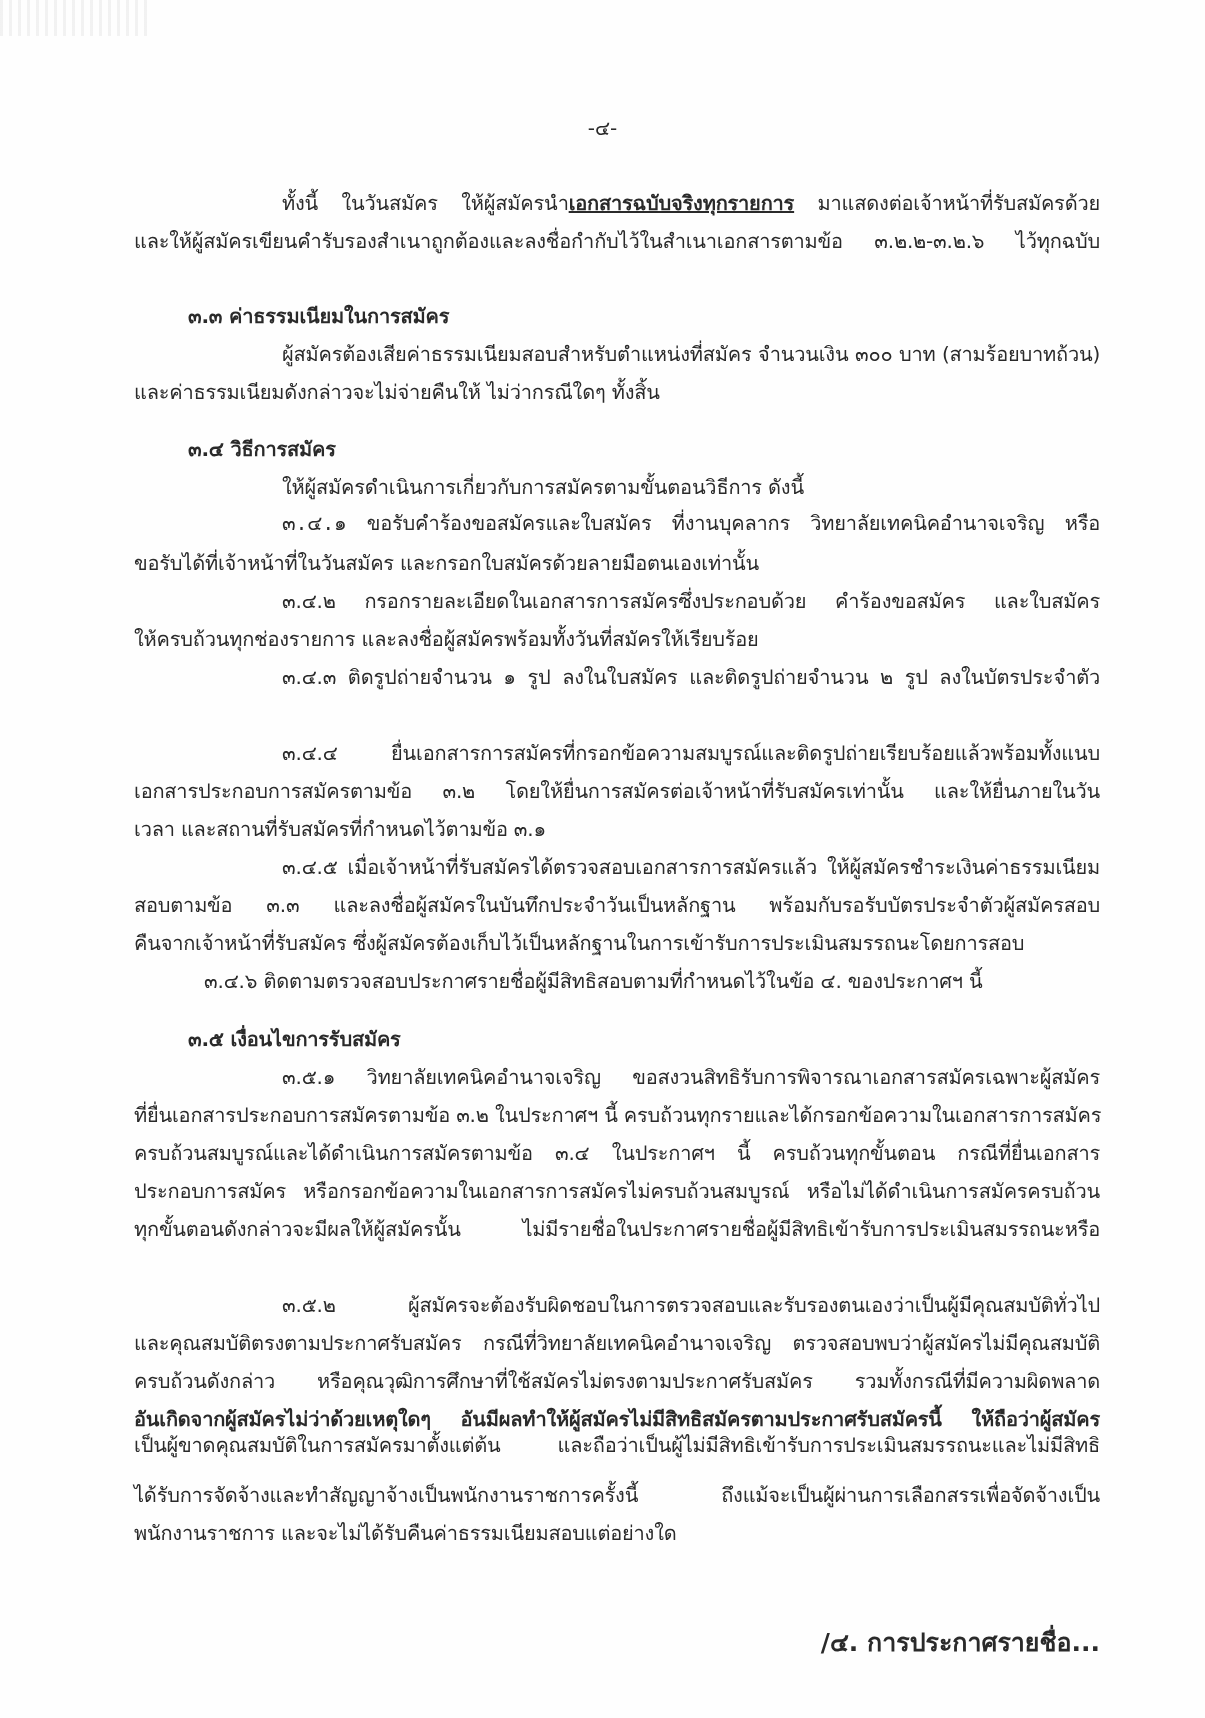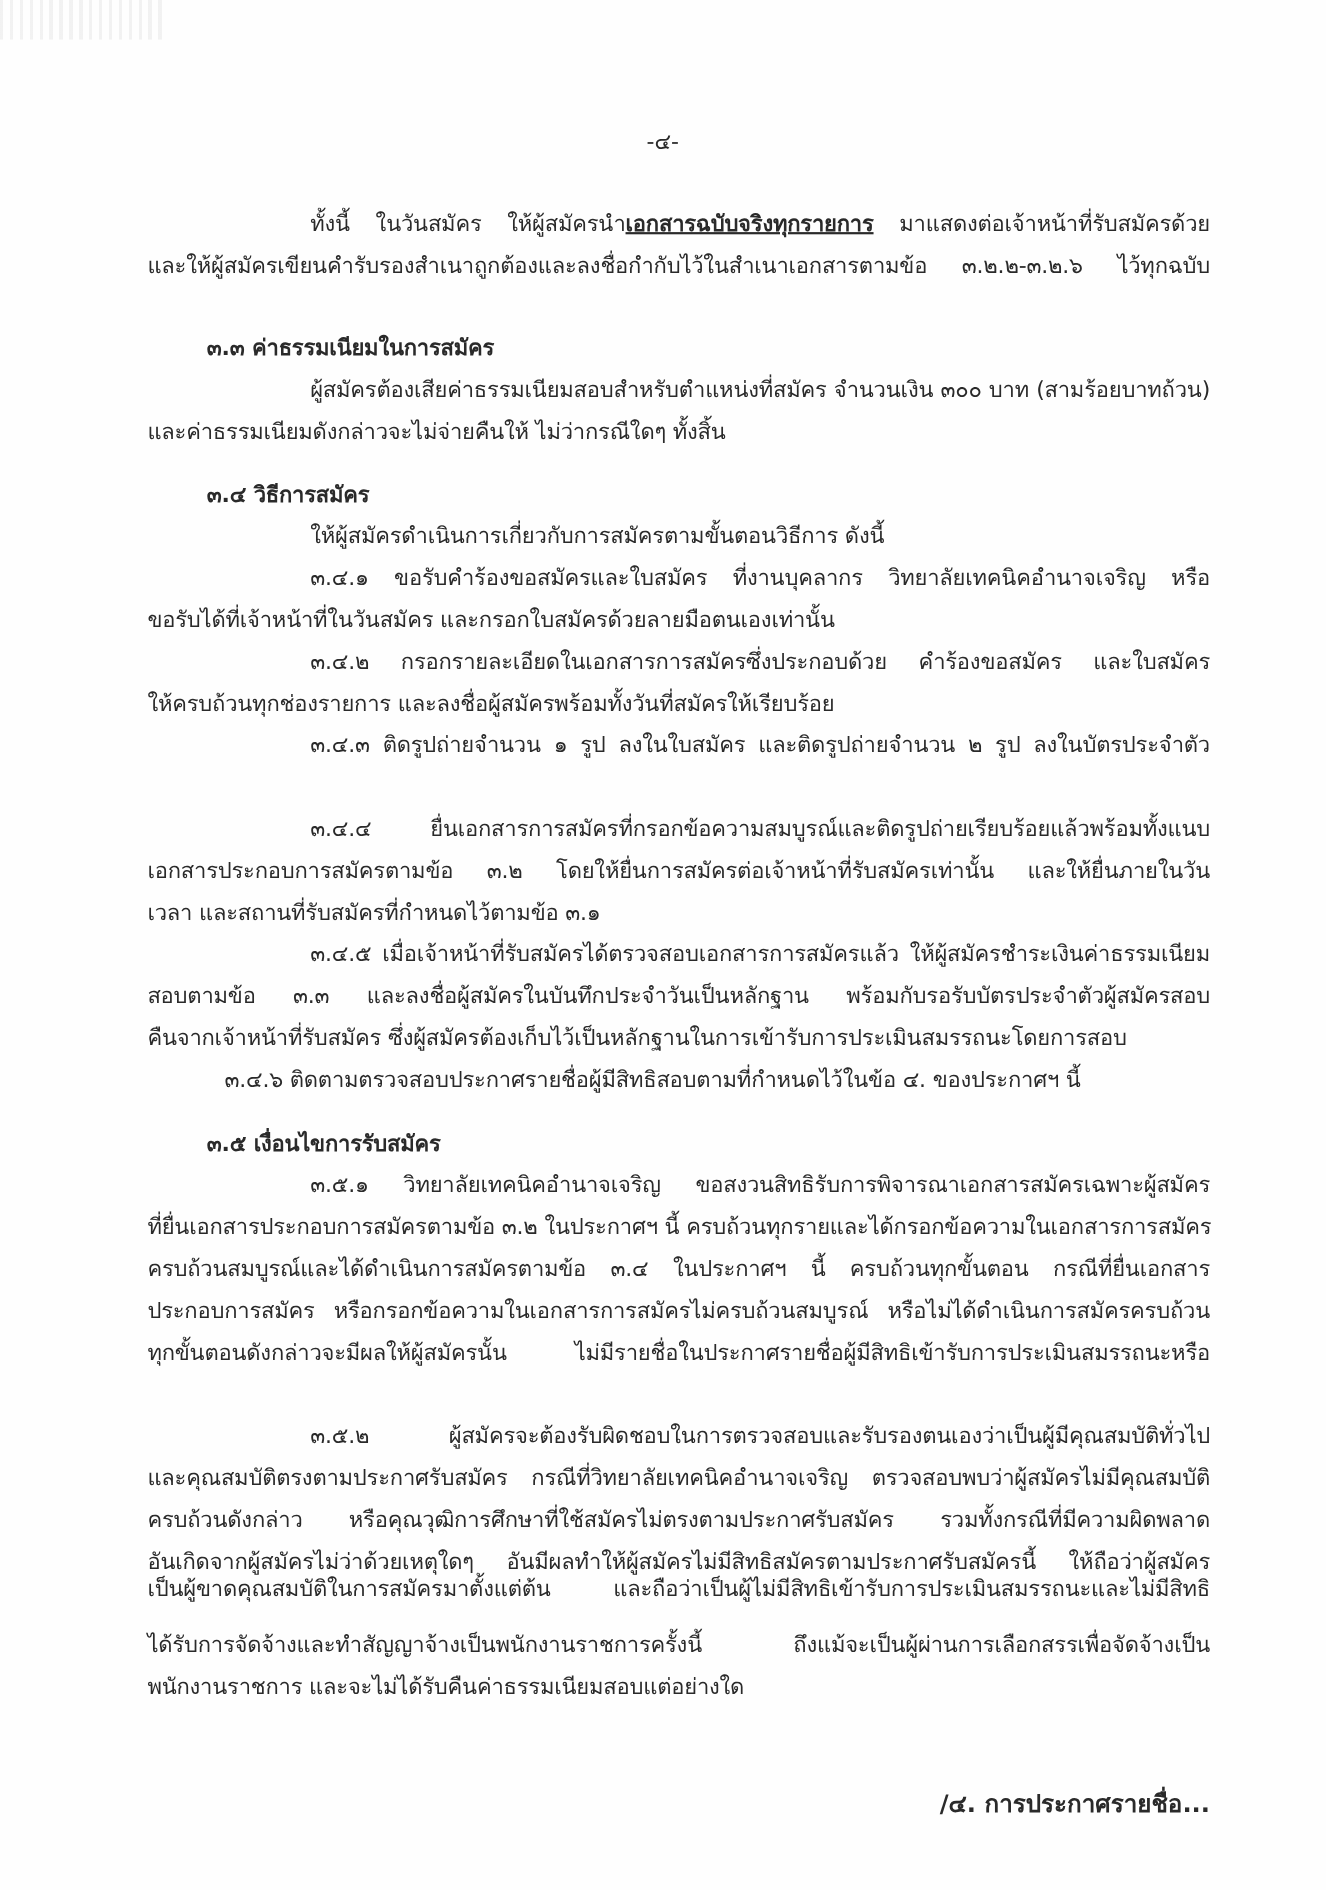--- a/index.html
+++ b/index.html
@@ -10,41 +10,41 @@
   .page { position: absolute; left: 0; top: 0; width: 1205px; height: 1718px; background: #fefefe; }
   .scan-mark { position: absolute; left: 0; top: 0; width: 150px; height: 36px; opacity: 0.06;
     background: repeating-linear-gradient(90deg, #333 0 3px, transparent 3px 9px); }
   .page-num { position: absolute; top: 112px; left: 0; width: 1205px; text-align: center; font-size: 20px; }
   .line { position: absolute; left: 134px; width: 966px; font-size: 20px; line-height: 38px; white-space: nowrap; letter-spacing: -0.2px; }
   .justify { text-align: justify; text-align-last: justify; }
   .indent { left: 282px; width: 818px; }
   .indent2 { left: 204px; width: 896px; }
   .heading { left: 188px; font-weight: bold; }
   .u { text-decoration: underline; font-weight: bold; }
-  .footer { position: absolute; top: 1622px; right: 105px; font-size: 22px; font-weight: bold; }
+  .footer { position: absolute; top: 1622px; right: 105px; font-size: 25px; font-weight: bold; }
 </style>
 </head>
 <body>
 
 <div class="page">
   <div class="scan-mark"></div>
 
   <div class="page-num">-๔-</div>
 
   <div class="line indent justify" style="top:184px;"><span>ทั้งนี้ ในวันสมัคร ให้ผู้สมัครนำ</span><span class="u">เอกสารฉบับจริงทุกรายการ</span><span> มาแสดงต่อเจ้าหน้าที่รับสมัครด้วย</span></div>
   <div class="line justify" style="top:222px;">และให้ผู้สมัครเขียนคำรับรองสำเนาถูกต้องและลงชื่อกำกับไว้ในสำเนาเอกสารตามข้อ ๓.๒.๒-๓.๒.๖ ไว้ทุกฉบับ</div>
 
   <div class="line heading" style="top:297px;">๓.๓ ค่าธรรมเนียมในการสมัคร</div>
   <div class="line indent justify" style="top:335px;">ผู้สมัครต้องเสียค่าธรรมเนียมสอบสำหรับตำแหน่งที่สมัคร จำนวนเงิน ๓๐๐ บาท (สามร้อยบาทถ้วน)</div>
   <div class="line" style="top:373px;">และค่าธรรมเนียมดังกล่าวจะไม่จ่ายคืนให้ ไม่ว่ากรณีใดๆ ทั้งสิ้น</div>
 
   <div class="line heading" style="top:430px;">๓.๔ วิธีการสมัคร</div>
   <div class="line indent" style="top:468px;">ให้ผู้สมัครดำเนินการเกี่ยวกับการสมัครตามขั้นตอนวิธีการ ดังนี้</div>
 
-  <div class="line indent justify" style="top:506px;">๓.๔.๑ ขอรับคำร้องขอสมัครและใบสมัคร ที่งานบุคลากร วิทยาลัยเทคนิคอำนาจเจริญ หรือ</div>
+  <div class="line indent justify" style="top:506px;font-family:Liberation Mono, monospace;">๓.๔.๑ ขอรับคำร้องขอสมัครและใบสมัคร ที่งานบุคลากร วิทยาลัยเทคนิคอำนาจเจริญ หรือ</div>
   <div class="line" style="top:544px;">ขอรับได้ที่เจ้าหน้าที่ในวันสมัคร และกรอกใบสมัครด้วยลายมือตนเองเท่านั้น</div>
 
   <div class="line indent justify" style="top:582px;">๓.๔.๒ กรอกรายละเอียดในเอกสารการสมัครซึ่งประกอบด้วย คำร้องขอสมัคร และใบสมัคร</div>
   <div class="line" style="top:620px;">ให้ครบถ้วนทุกช่องรายการ และลงชื่อผู้สมัครพร้อมทั้งวันที่สมัครให้เรียบร้อย</div>
 
   <div class="line indent justify" style="top:658px;">๓.๔.๓ ติดรูปถ่ายจำนวน ๑ รูป ลงในใบสมัคร และติดรูปถ่ายจำนวน ๒ รูป ลงในบัตรประจำตัว</div>
 
   <div class="line indent justify" style="top:734px;">๓.๔.๔ ยื่นเอกสารการสมัครที่กรอกข้อความสมบูรณ์และติดรูปถ่ายเรียบร้อยแล้วพร้อมทั้งแนบ</div>
   <div class="line justify" style="top:772px;">เอกสารประกอบการสมัครตามข้อ ๓.๒ โดยให้ยื่นการสมัครต่อเจ้าหน้าที่รับสมัครเท่านั้น และให้ยื่นภายในวัน</div>
   <div class="line" style="top:810px;">เวลา และสถานที่รับสมัครที่กำหนดไว้ตามข้อ ๓.๑</div>
@@ -59,19 +59,19 @@
 
   <div class="line indent justify" style="top:1058px;">๓.๕.๑ วิทยาลัยเทคนิคอำนาจเจริญ ขอสงวนสิทธิรับการพิจารณาเอกสารสมัครเฉพาะผู้สมัคร</div>
   <div class="line justify" style="top:1096px;">ที่ยื่นเอกสารประกอบการสมัครตามข้อ ๓.๒ ในประกาศฯ นี้ ครบถ้วนทุกรายและได้กรอกข้อความในเอกสารการสมัคร</div>
   <div class="line justify" style="top:1134px;">ครบถ้วนสมบูรณ์และได้ดำเนินการสมัครตามข้อ ๓.๔ ในประกาศฯ นี้ ครบถ้วนทุกขั้นตอน กรณีที่ยื่นเอกสาร</div>
   <div class="line justify" style="top:1172px;">ประกอบการสมัคร หรือกรอกข้อความในเอกสารการสมัครไม่ครบถ้วนสมบูรณ์ หรือไม่ได้ดำเนินการสมัครครบถ้วน</div>
   <div class="line justify" style="top:1210px;">ทุกขั้นตอนดังกล่าวจะมีผลให้ผู้สมัครนั้น ไม่มีรายชื่อในประกาศรายชื่อผู้มีสิทธิเข้ารับการประเมินสมรรถนะหรือ</div>
 
   <div class="line indent justify" style="top:1286px;">๓.๕.๒ ผู้สมัครจะต้องรับผิดชอบในการตรวจสอบและรับรองตนเองว่าเป็นผู้มีคุณสมบัติทั่วไป</div>
   <div class="line justify" style="top:1324px;">และคุณสมบัติตรงตามประกาศรับสมัคร กรณีที่วิทยาลัยเทคนิคอำนาจเจริญ ตรวจสอบพบว่าผู้สมัครไม่มีคุณสมบัติ</div>
   <div class="line justify" style="top:1362px;">ครบถ้วนดังกล่าว หรือคุณวุฒิการศึกษาที่ใช้สมัครไม่ตรงตามประกาศรับสมัคร รวมทั้งกรณีที่มีความผิดพลาด</div>
-  <div class="line justify" style="top:1400px;">อันเกิดจากผู้สมัครไม่ว่าด้วยเหตุใดๆ อันมีผลทำให้ผู้สมัครไม่มีสิทธิสมัครตามประกาศรับสมัครนี้ ให้ถือว่าผู้สมัคร</div>
+  <div class="line justify" style="top:1400px;font-weight:bold;">อันเกิดจากผู้สมัครไม่ว่าด้วยเหตุใดๆ อันมีผลทำให้ผู้สมัครไม่มีสิทธิสมัครตามประกาศรับสมัครนี้ ให้ถือว่าผู้สมัคร</div>
   <div class="line justify" style="top:1426px;font-family:Liberation Serif, serif;">เป็นผู้ขาดคุณสมบัติในการสมัครมาตั้งแต่ต้น และถือว่าเป็นผู้ไม่มีสิทธิเข้ารับการประเมินสมรรถนะและไม่มีสิทธิ</div>
   <div class="line justify" style="top:1476px;">ได้รับการจัดจ้างและทำสัญญาจ้างเป็นพนักงานราชการครั้งนี้ ถึงแม้จะเป็นผู้ผ่านการเลือกสรรเพื่อจัดจ้างเป็น</div>
   <div class="line" style="top:1514px;">พนักงานราชการ และจะไม่ได้รับคืนค่าธรรมเนียมสอบแต่อย่างใด</div>
 
   <div class="footer">/๔. การประกาศรายชื่อ...</div>
 </div>
 
 </body></html>

